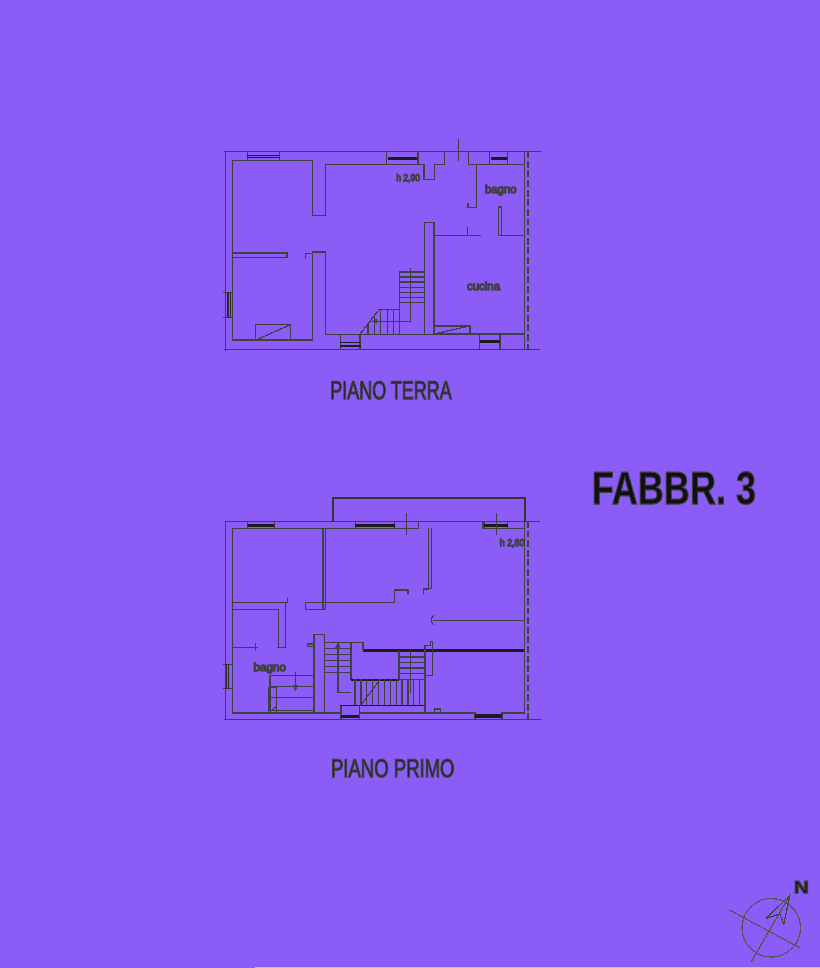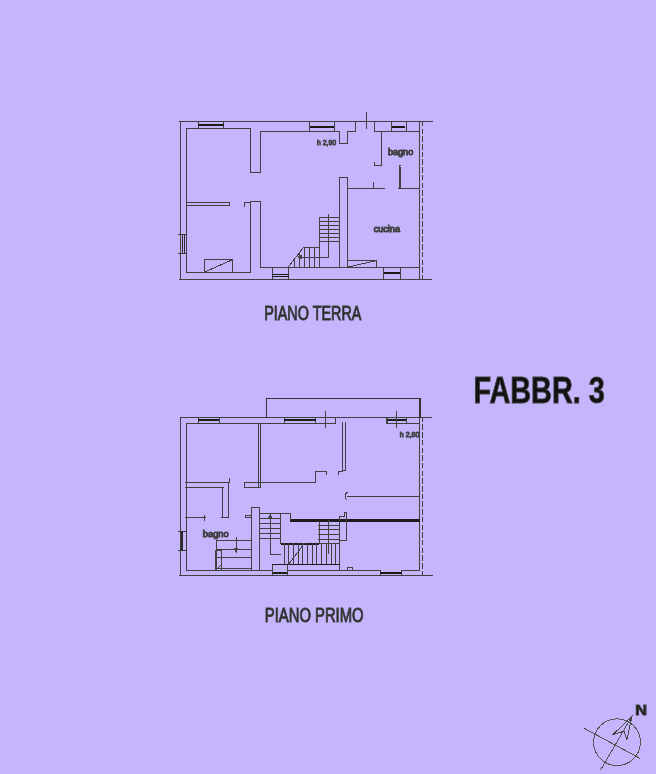--- a/index.html
+++ b/index.html
@@ -1,16 +1,16 @@
 <!DOCTYPE html>
 <html><head>
 <meta charset="utf-8">
 <style>
   html,body{margin:0;padding:0;background:#fff;}
-  #page{position:relative;width:656px;height:774px;background:#c4b5fd;overflow:hidden;
+  #page{position:relative;width:656px;height:774px;background:#8b5cf6;overflow:hidden;
         font-family:"Liberation Sans", sans-serif;}
   svg{position:absolute;left:0;top:0;}
   svg text{font-family:"Liberation Sans", sans-serif;}
 </style>
 </head>
 <body>
 <div id="page">
 <svg width="656" height="774" viewBox="0 0 656 774">
 <g fill="none" stroke="#404040" stroke-width="1" stroke-linecap="square" shape-rendering="crispEdges">
 

